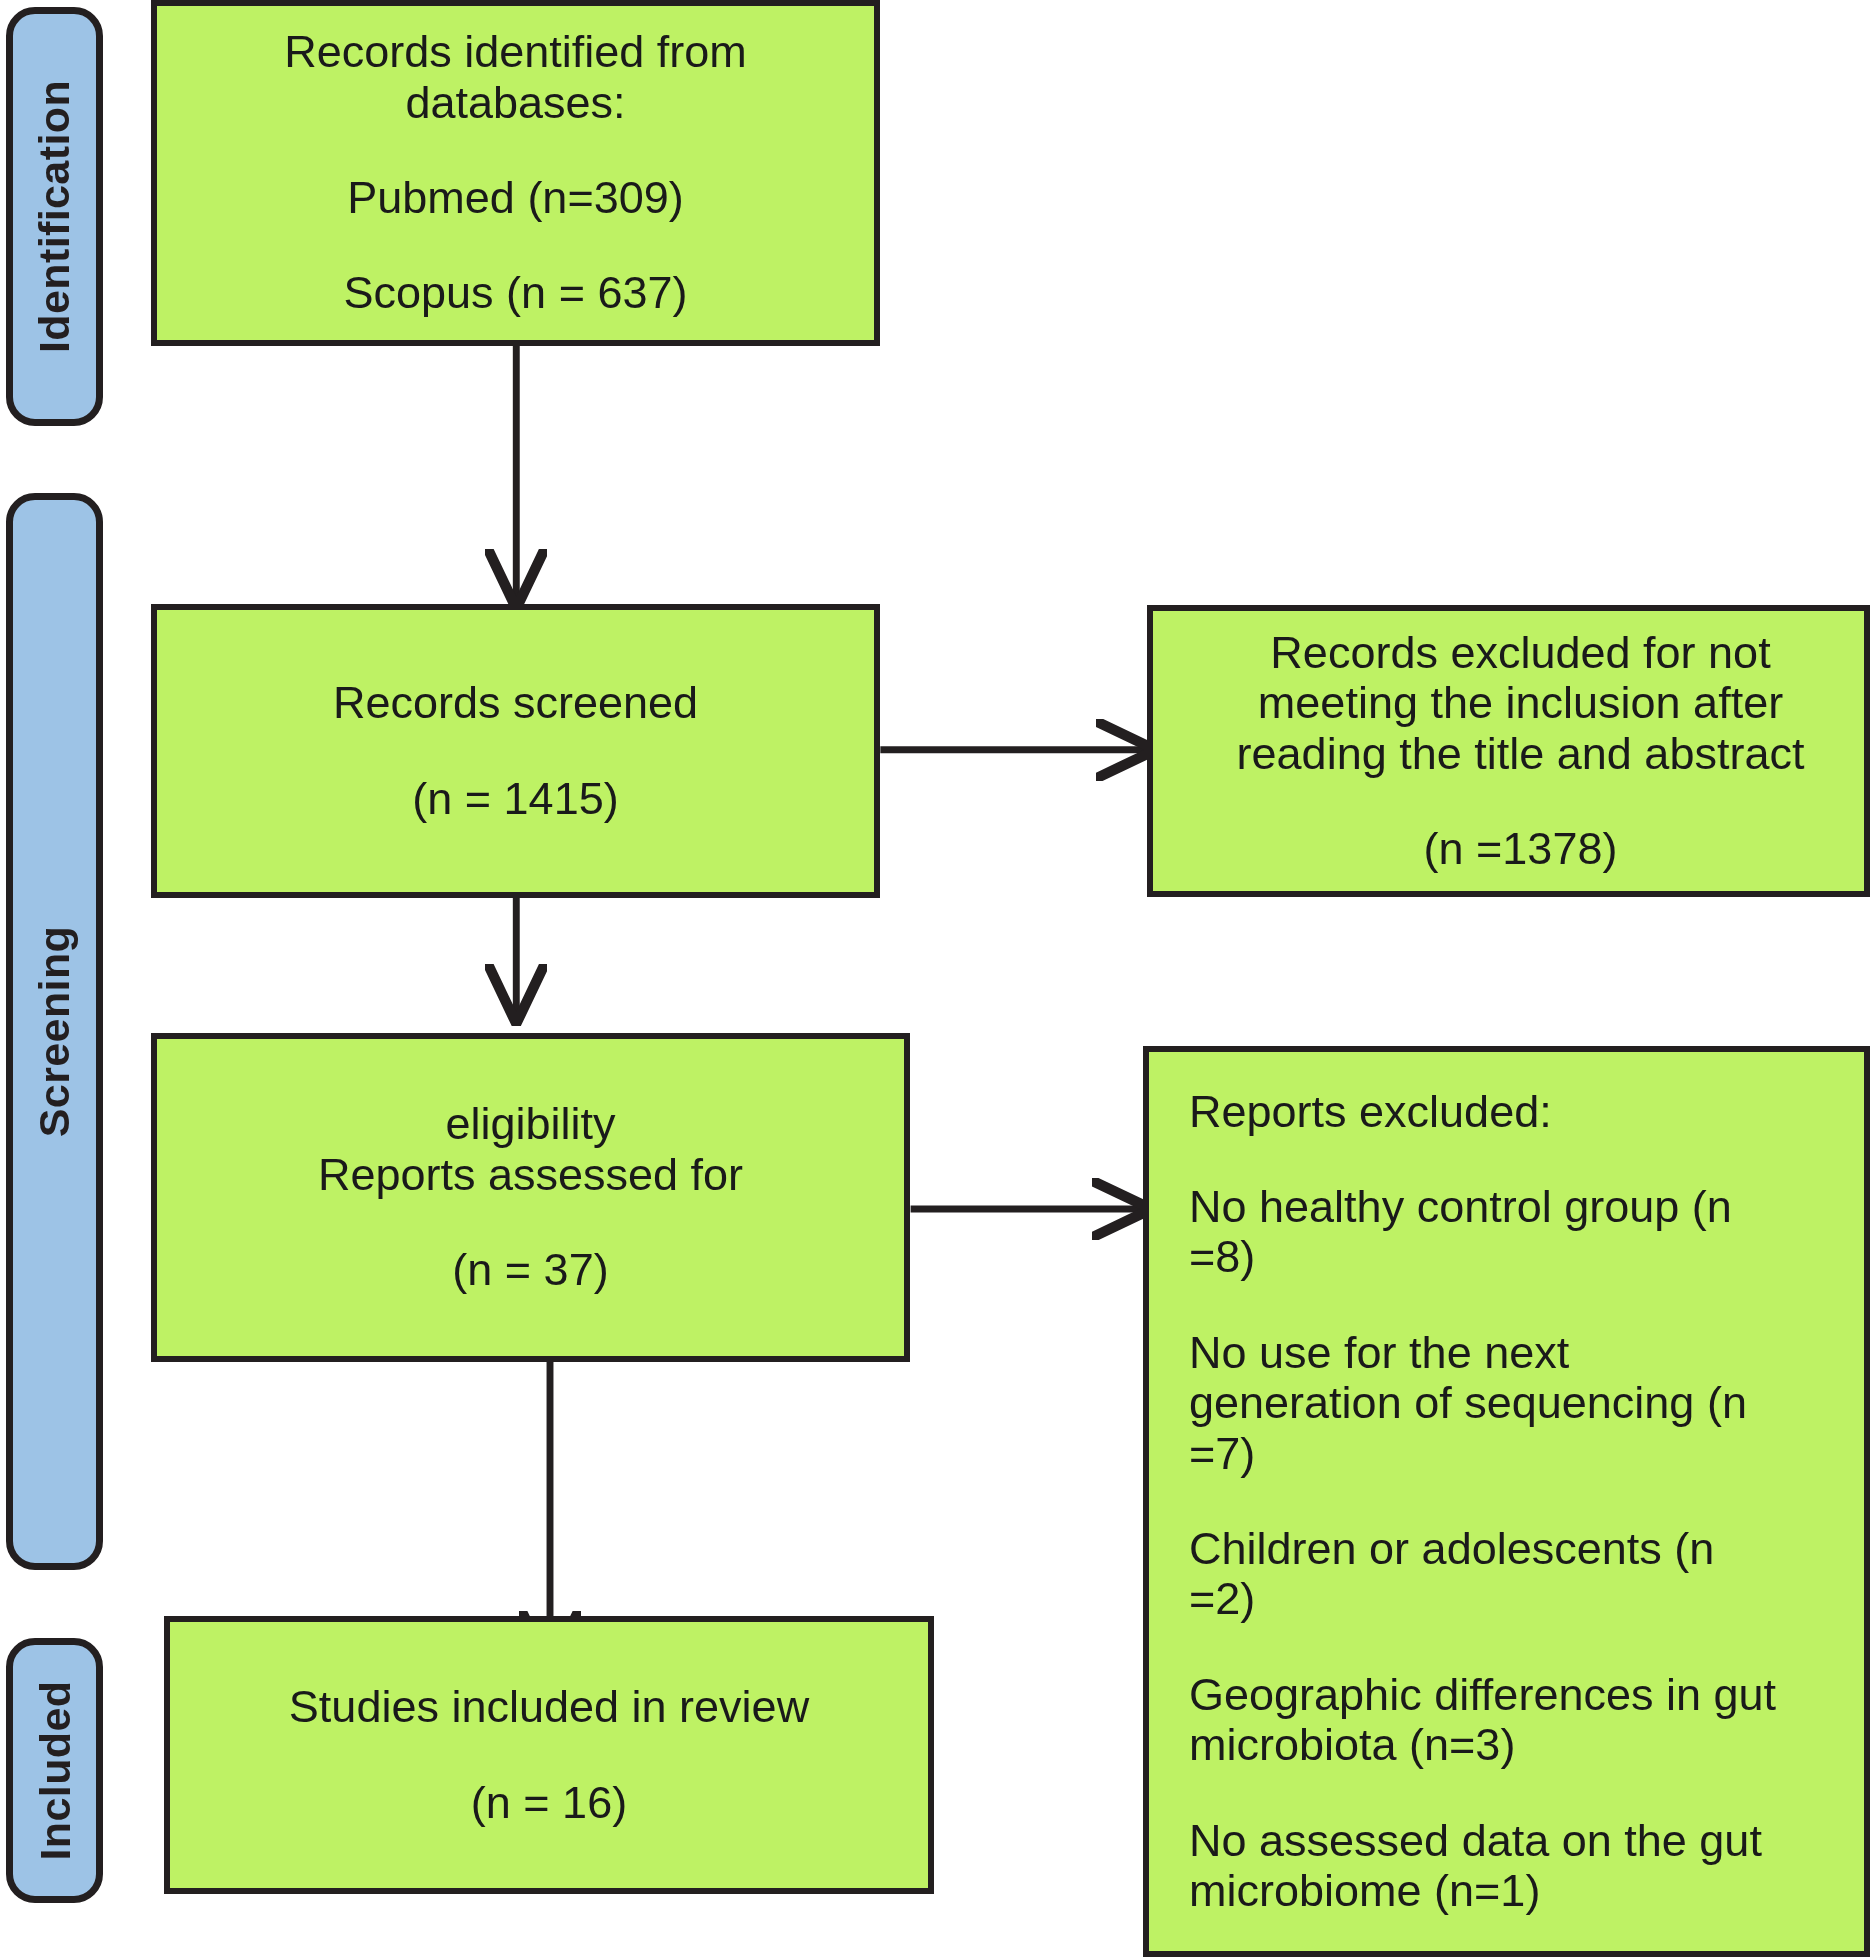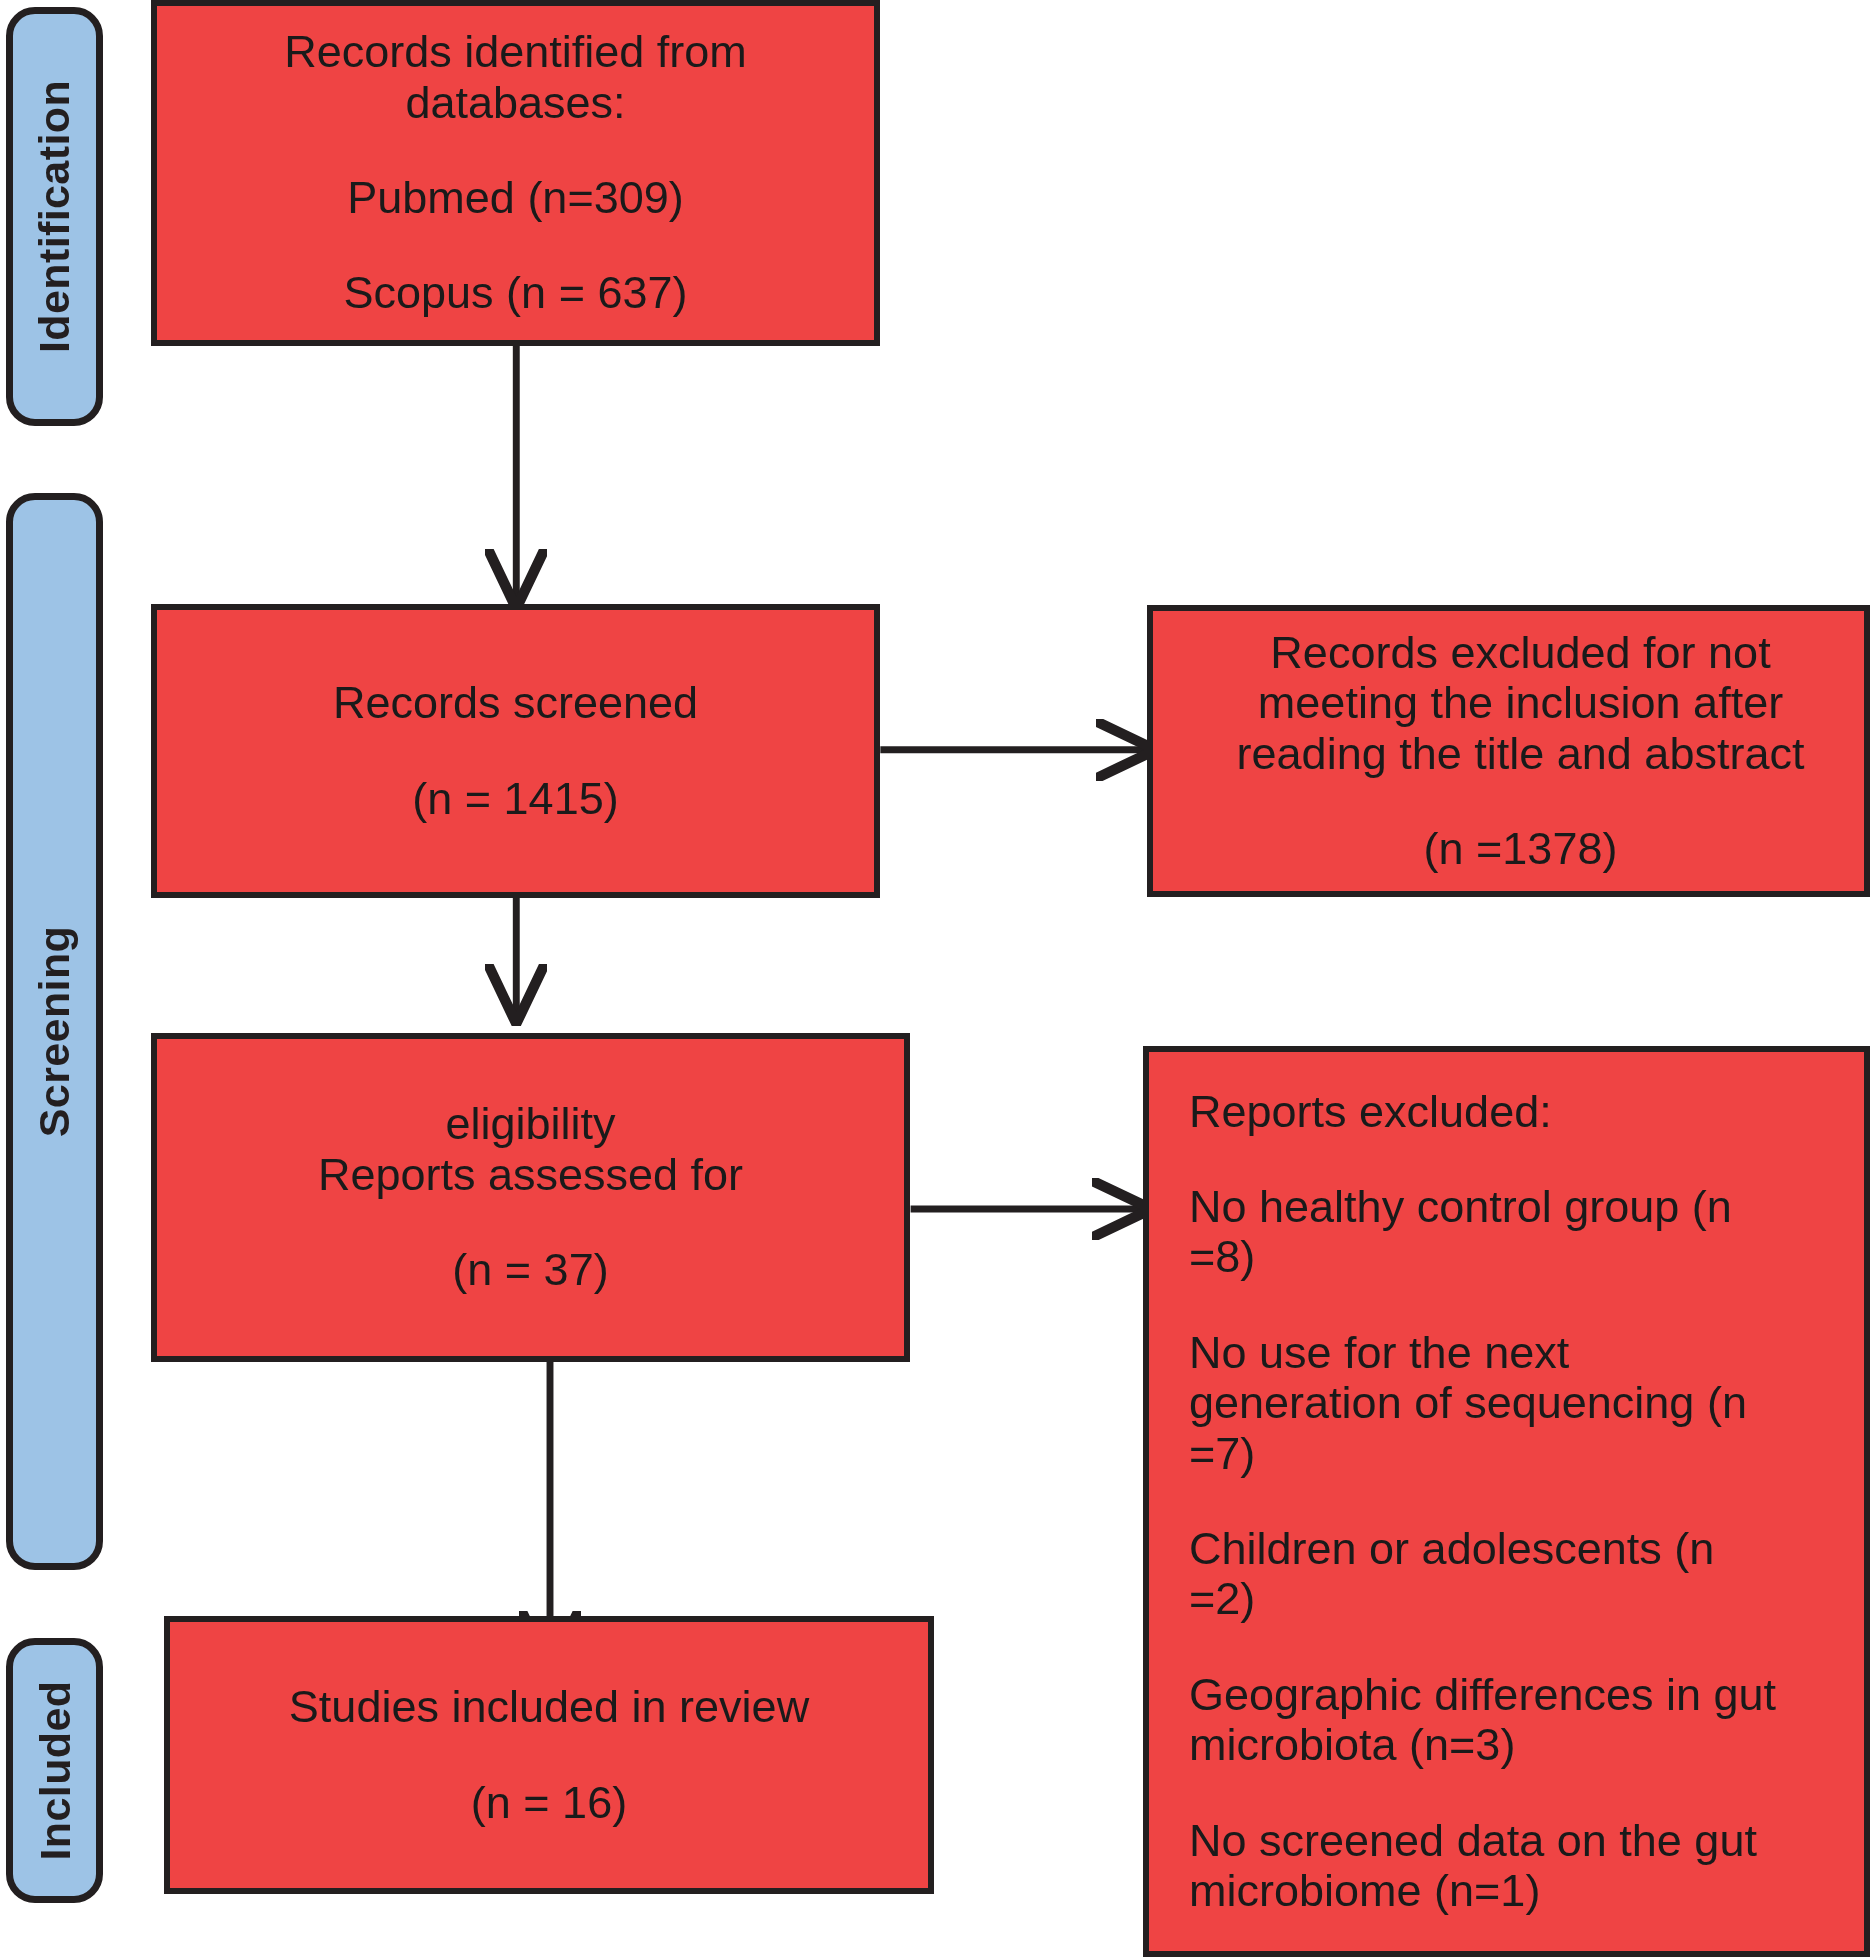--- a/index.html
+++ b/index.html
@@ -36,21 +36,21 @@
     font-weight: bold;
     font-size: 43px;
     letter-spacing: 0.4px;
     color: #231f20;
     font-family: "Liberation Sans", sans-serif;
   }
 
   
   .flow-box {
     position: absolute;
-    background: #ef4444;
+    background: #bef264;
     border: 6px solid #231f20;
     box-sizing: border-box;
     display: flex;
     flex-direction: column;
     justify-content: center;
   }
   .flow-box.center {
     align-items: center;
     text-align: center;
   }
@@ -158,21 +158,21 @@
     <div class="box-line gap">No use for the next</div>
     <div class="box-line">generation of sequencing (n</div>
     <div class="box-line">=7)</div>
 
     <div class="box-line gap">Children or adolescents (n</div>
     <div class="box-line">=2)</div>
 
     <div class="box-line gap">Geographic differences in gut</div>
     <div class="box-line">microbiota (n=3)</div>
 
-    <div class="box-line gap">No screened data on the gut</div>
+    <div class="box-line gap">No assessed data on the gut</div>
     <div class="box-line">microbiome (n=1)</div>
   </div>
 
   <div class="flow-box center" style="left:164px; top:1616px; width:770px; height:278px;">
     <div class="box-line">Studies included in review</div>
     <div class="box-line gap">(n = 16)</div>
   </div>
 
 </div>
 

